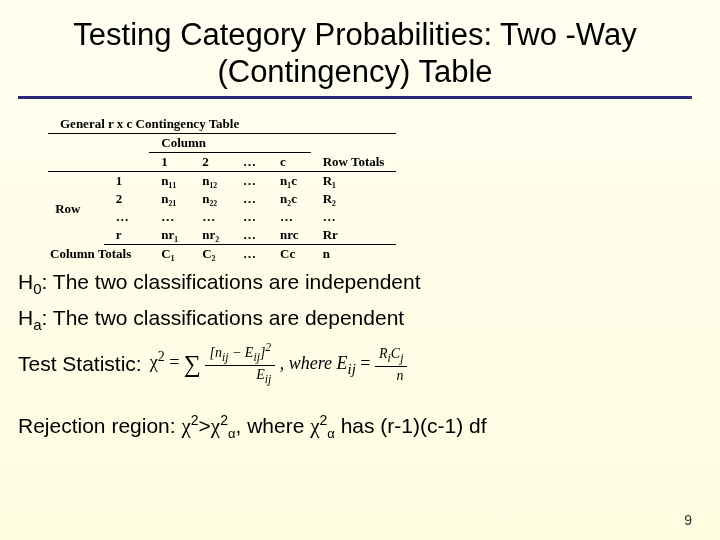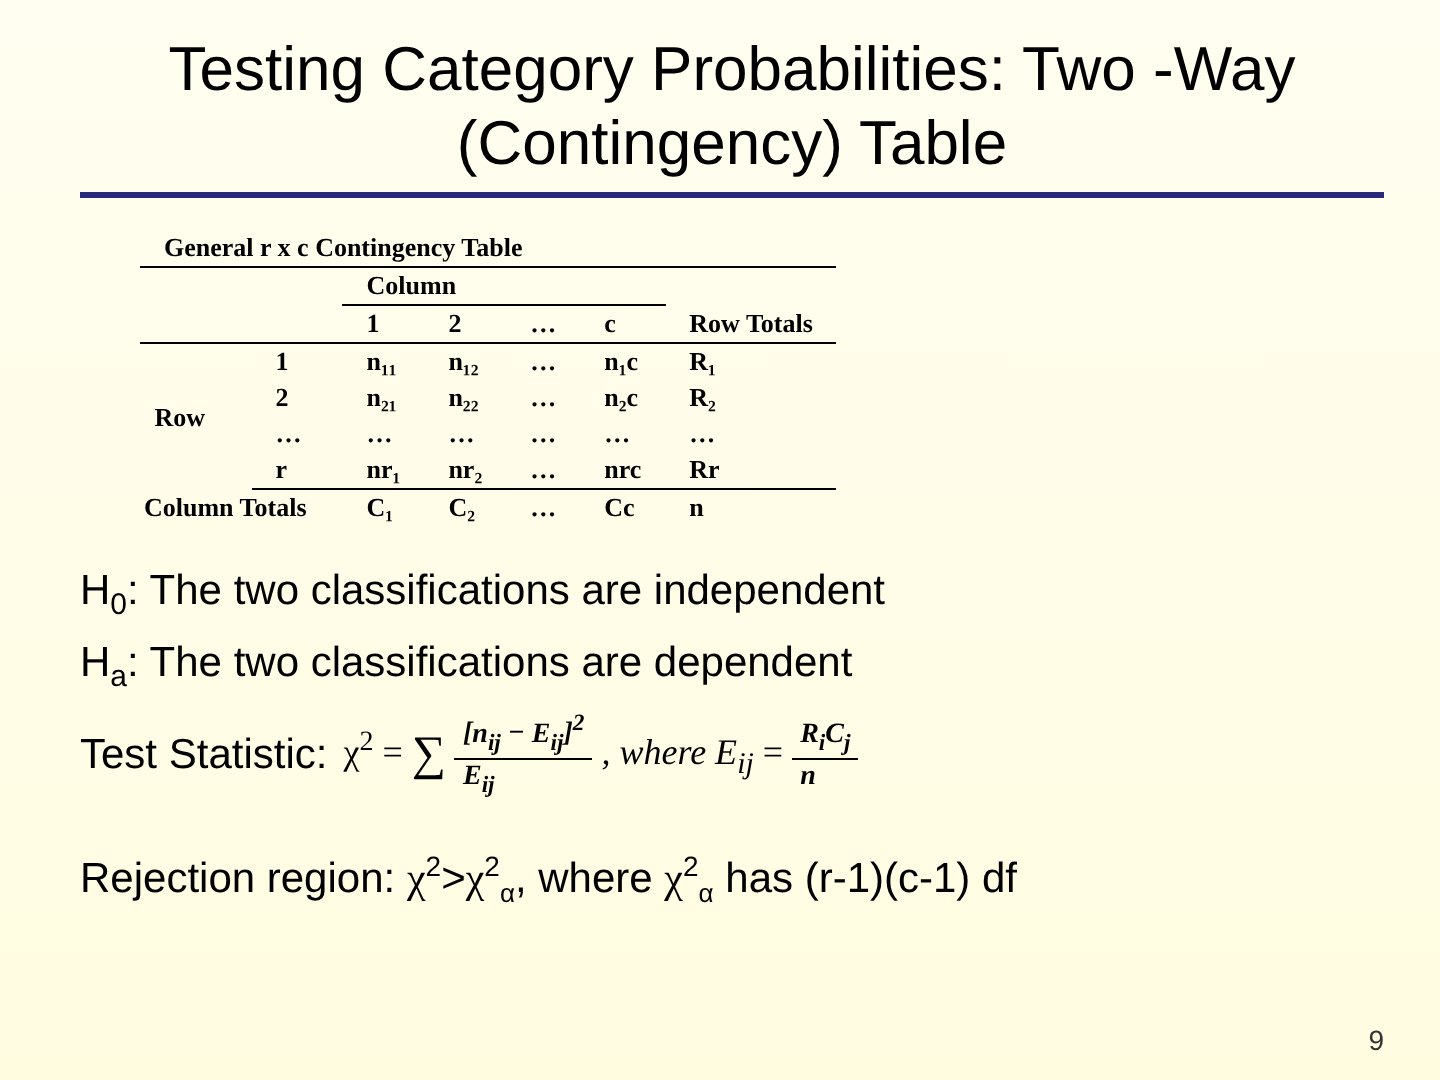--- a/index.html
+++ b/index.html
@@ -7,21 +7,21 @@
     padding: 0;
     width: 720px;
     height: 540px;
     background: linear-gradient(to bottom, #fffef0, #fffce0);
     font-family: Arial, Helvetica, sans-serif;
     color: #000;
     overflow: hidden;
     position: relative;
   }
   .slide {
-    padding: 10px 28px 0 40px;
+    padding: 10px 28px 0 18px;
     box-sizing: border-box;
     width: 100%;
     height: 100%;
     text-align: left;
   }
   .title {
     font-size: 31px;
     color: #000;
     text-align: center;
     line-height: 1.2;
@@ -76,24 +76,23 @@
     font-family: "Times New Roman", serif;
     font-size: 18px;
     font-style: italic;
     margin-left: 8px;
   }
   .formula-wrap .up {
     font-style: normal;
   }
   .frac {
     display: inline-block;
-    text-align: left;
+    text-align: right;
     vertical-align: middle;
     font-style: italic;
-    font-weight: bold;
   }
   .frac .num {
     display: block;
     border-bottom: 1px solid #000;
     padding: 0 4px;
     font-size: 14px;
   }
   .frac .den {
     display: block;
     padding: 0 4px;
@@ -107,21 +106,21 @@
   .chi { font-family: Symbol, "Times New Roman", serif; }
   .sup { font-size: 14px; vertical-align: super; }
   .subx { font-size: 13px; vertical-align: sub; }
   .page-num {
     position: absolute;
     right: 28px;
     bottom: 12px;
     font-size: 14px;
     color: #333;
   }
-  .hyp-block { margin-top: 20px; }
+  .hyp-block { margin-top: 6px; }
   .stat-row {
     display: flex;
     align-items: center;
     margin-top: 2px;
   }
   .rej { margin-top: 24px; }
 </style>
 </head>
 <body>
 

